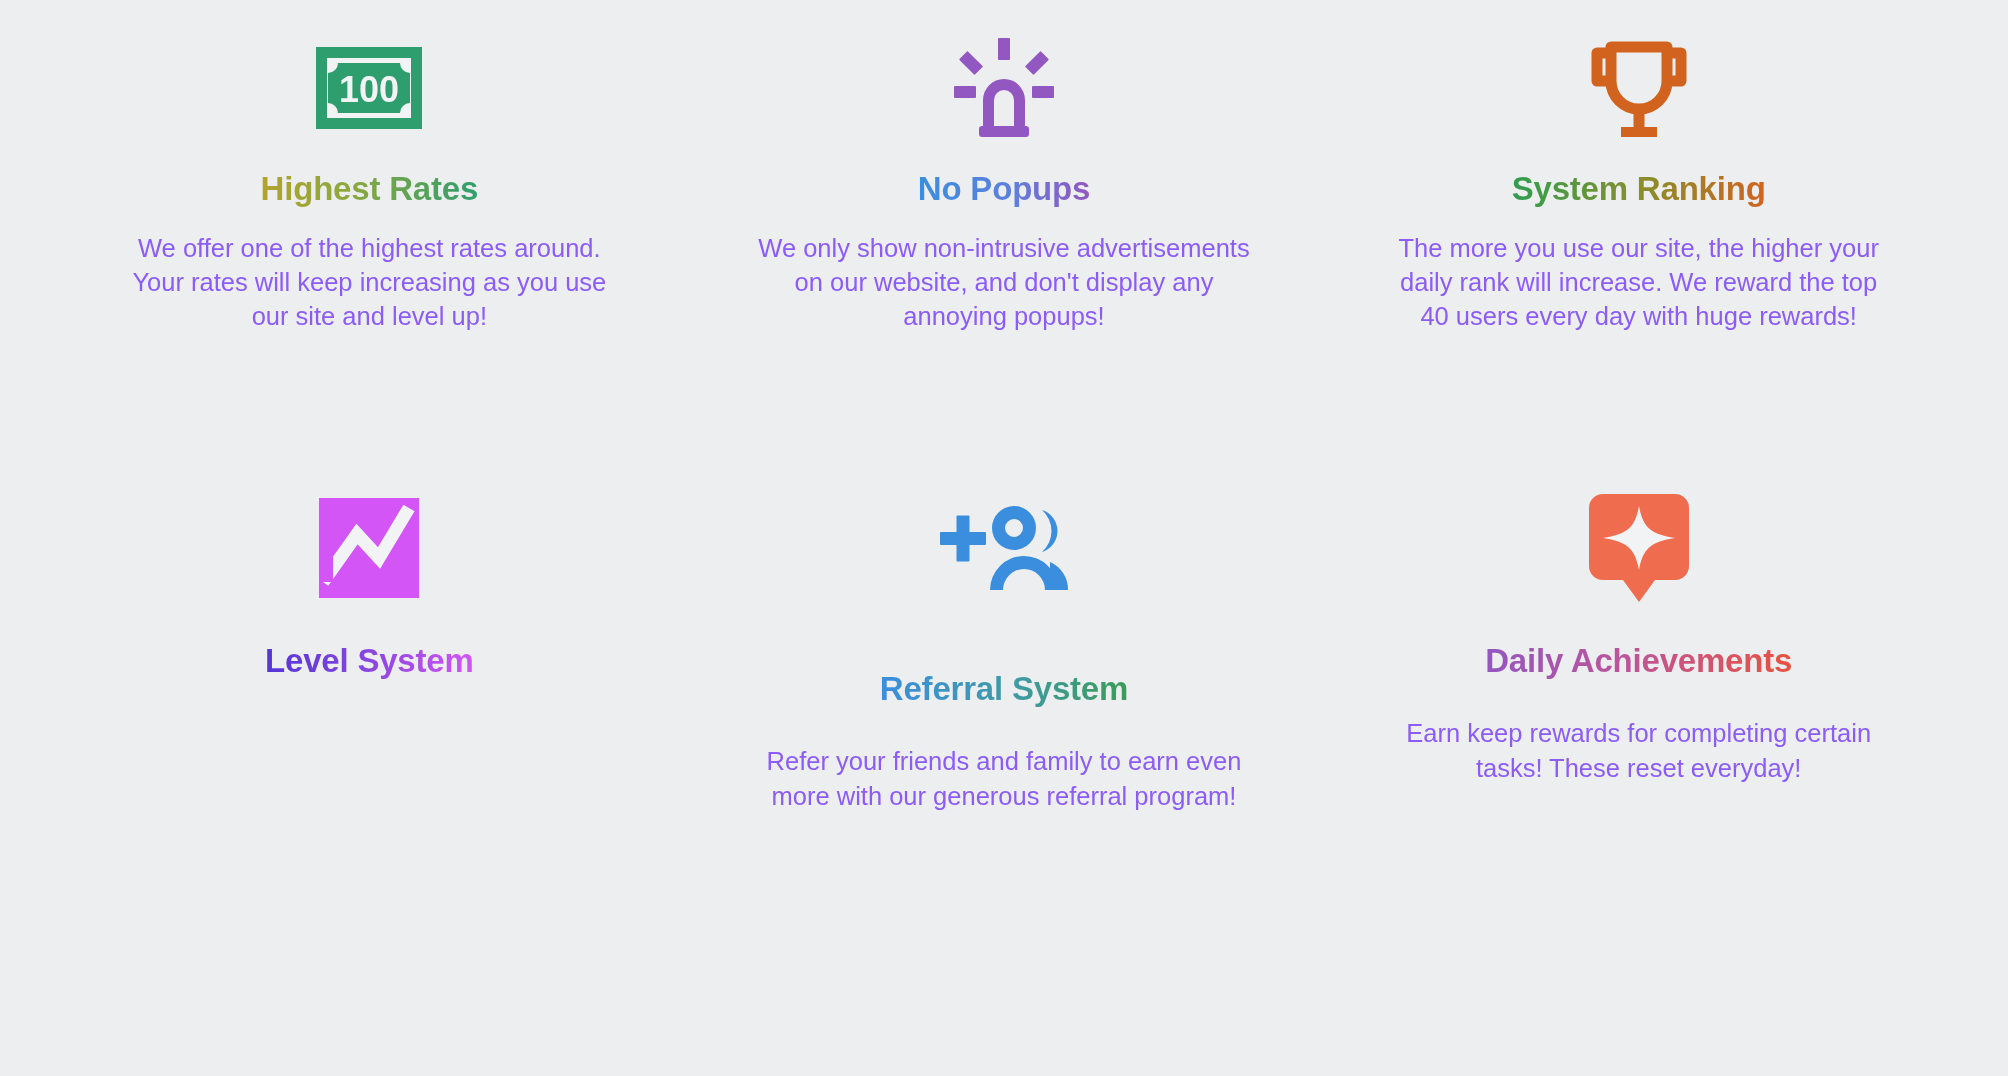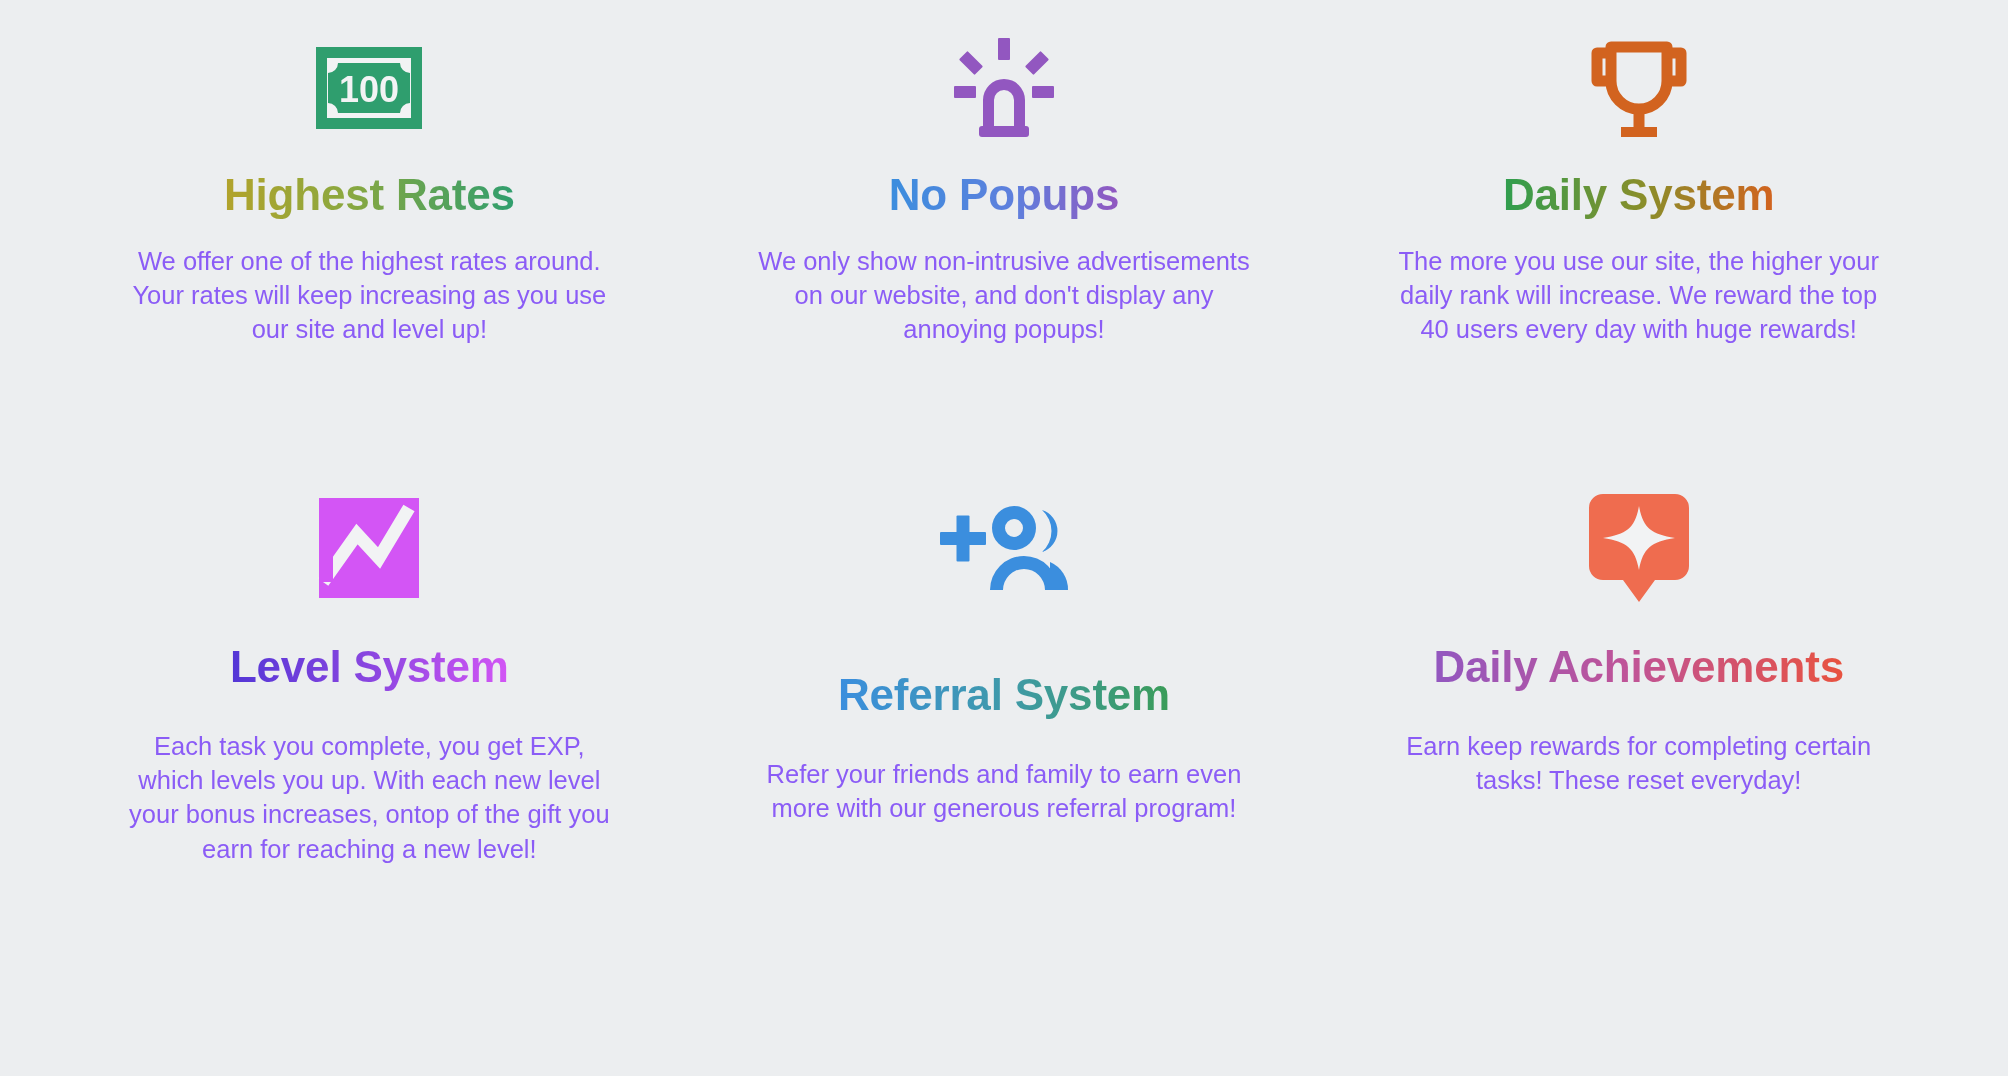--- a/index.html
+++ b/index.html
@@ -41,21 +41,21 @@
     display: flex;
     align-items: center;
     justify-content: center;
     margin-bottom: 22px;
   }
   .feature-card.row2 .feature-icon { margin-bottom: 20px; }
 
   .feature-icon svg { display: block; }
 
   .feature-title {
-    font-size: 44px;
+    font-size: 33px;
     font-weight: bold;
     line-height: 1.15;
     letter-spacing: -0.2px;
     margin-bottom: 23px;
     background-clip: text;
     -webkit-background-clip: text;
     color: transparent;
     -webkit-text-fill-color: transparent;
     white-space: nowrap;
   }
@@ -116,34 +116,33 @@
       <svg width="104" height="98" viewBox="0 0 104 98" aria-hidden="true">
         <g fill="none" stroke="#d2631f" stroke-width="11" stroke-linejoin="round" stroke-linecap="butt">
           <path d="M24 8 h56 v34 a28 28 0 0 1 -56 0 z"></path>
           <path d="M24 14 h-14 v28 h14"></path>
           <path d="M80 14 h14 v28 h-14"></path>
           <path d="M52 70 v22"></path>
         </g>
         <rect x="34" y="88" width="36" height="10" fill="#d2631f"></rect>
       </svg>
     </div>
-    <h3 class="feature-title grad-ranking">Daily System</h3>
+    <h3 class="feature-title grad-ranking">System Ranking</h3>
     <p class="feature-text">The more you use our site, the higher your daily rank will increase. We reward the top 40 users every day with huge rewards!</p>
   </div>
 
   <div class="feature-card row2">
     <div class="feature-icon">
       <svg width="104" height="104" viewBox="0 0 104 104" aria-hidden="true">
         <rect x="2" y="2" width="100" height="100" fill="#d355f5"></rect>
         <path d="M6 86 L40 38 L62 62 L92 12" fill="none" stroke="#f2f3f4" stroke-width="13" stroke-linejoin="miter" stroke-linecap="butt"></path>
         <rect x="2" y="2" width="14" height="84" fill="#d355f5"></rect>
       </svg>
     </div>
     <h3 class="feature-title grad-level">Level System</h3>
-    <p class="feature-text">Each task you complete, you get EXP, which levels you up. With each new level your bonus increases, ontop of the gift you earn for reaching a new level!</p>
   </div>
 
   <div class="feature-card row2">
     <div class="feature-icon">
       <svg width="132" height="92" viewBox="0 0 132 92" aria-hidden="true">
         <g fill="#3b8ede">
           <rect x="2" y="30" width="46" height="13" rx="1"></rect>
           <rect x="18.5" y="13.5" width="13" height="46" rx="1"></rect>
           <path d="M76 4 a22 22 0 1 0 0 44 a22 22 0 1 0 0 -44 z m0 13 a9 9 0 1 1 0 18 a9 9 0 1 1 0 -18 z"></path>
           <path d="M42 92 a34 34 0 0 1 68 0 h-13 a21 21 0 0 0 -42 0 z" transform="translate(10,-4)"></path>

